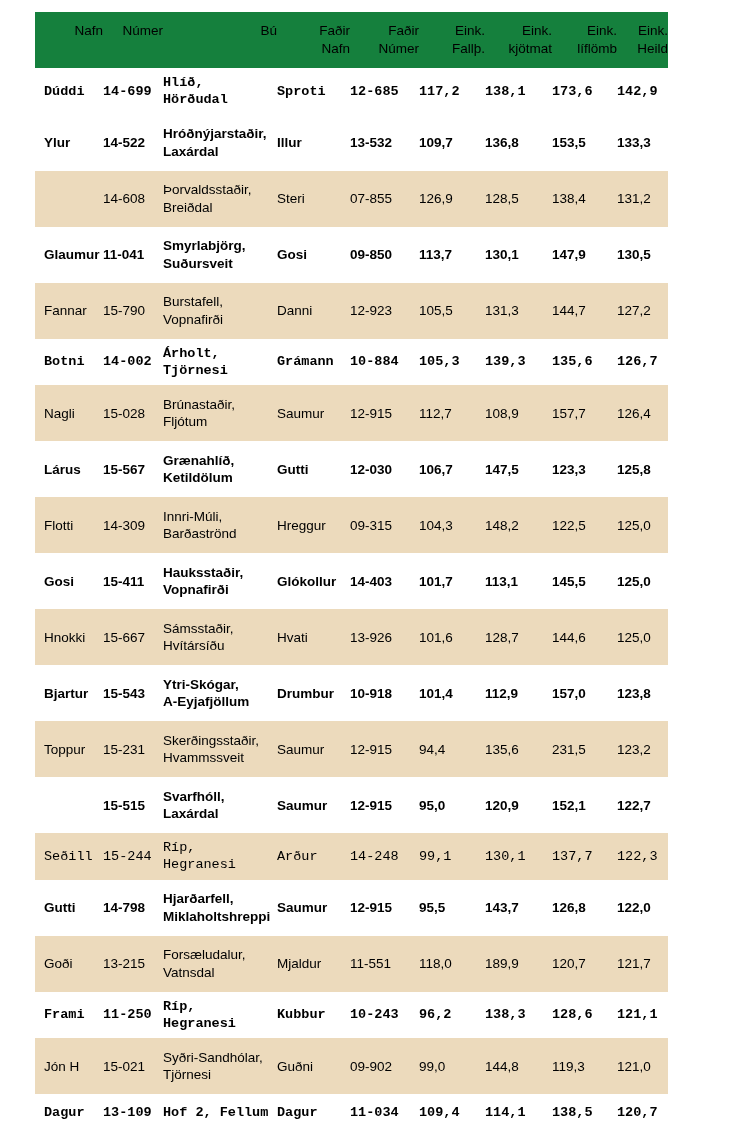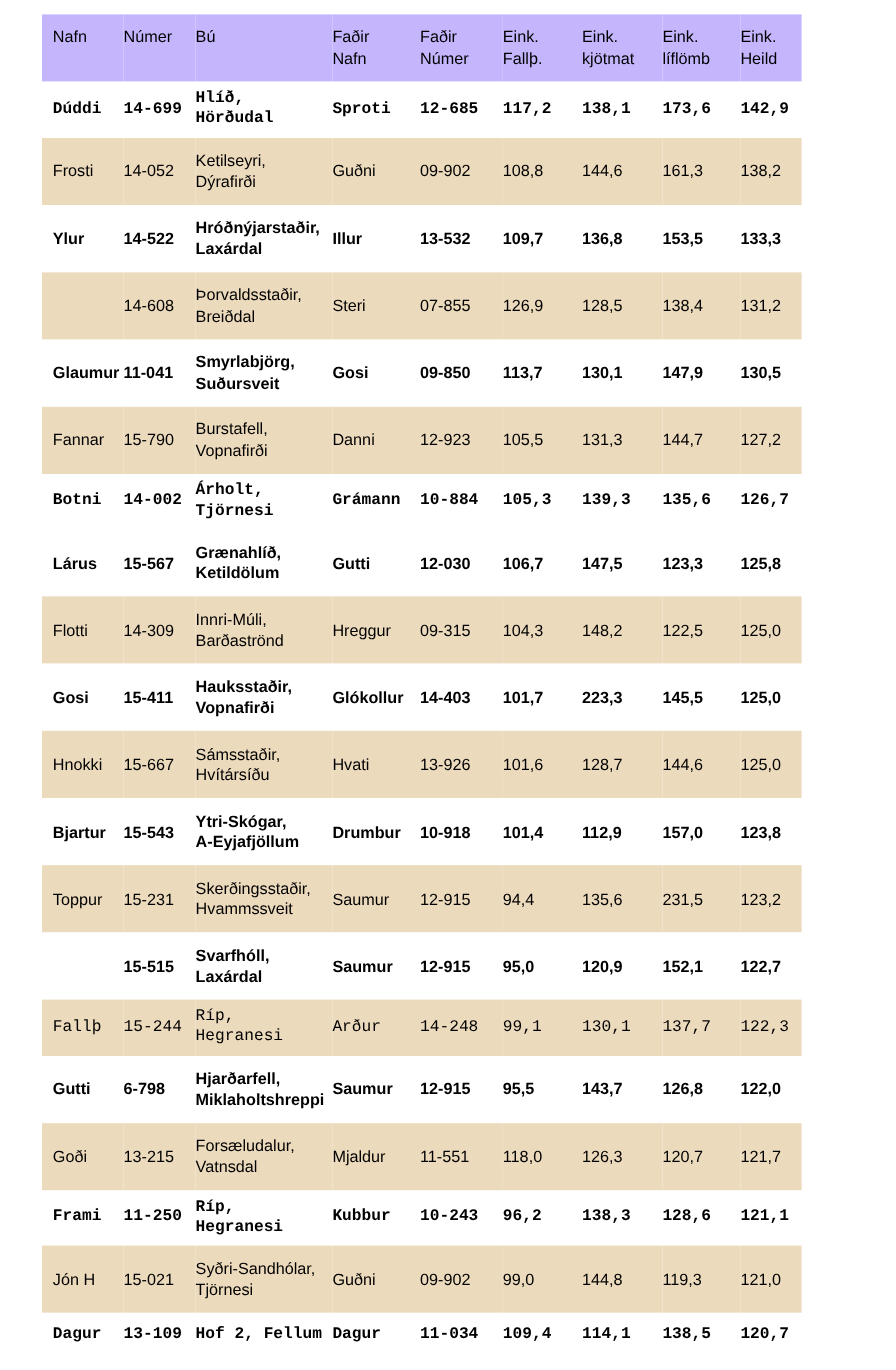--- a/index.html
+++ b/index.html
@@ -33,22 +33,22 @@
   #ram-table col.c-numer    { width: 60px; }
   #ram-table col.c-bu       { width: 114px; }
   #ram-table col.c-fnafn    { width: 73px; }
   #ram-table col.c-fnumer   { width: 69px; }
   #ram-table col.c-fallth   { width: 66px; }
   #ram-table col.c-kjot     { width: 67px; }
   #ram-table col.c-lif      { width: 65px; }
   #ram-table col.c-heild    { width: 51px; }
 
   #ram-table thead th {
-    background: #c4b5fd;
-    text-align: left;
+    background: #15803d;
+    text-align: right;
     font-weight: normal;
     font-size: 13.5px;
     line-height: 1.30;
     padding: 10px 0 11px 0;
     vertical-align: top;
     white-space: pre-line;
   }
   #ram-table thead th.pad-first { padding-left: 9px; }
 
   #ram-table tbody td {
@@ -107,32 +107,20 @@
           <td class="pad-first">Dúddi</td>
           <td>14-699</td>
           <td>Hlíð, Hörðudal</td>
           <td>Sproti</td>
           <td>12-685</td>
           <td>117,2</td>
           <td>138,1</td>
           <td>173,6</td>
           <td>142,9</td>
         </tr>
-        <tr class="band-tan h2">
-          <td class="pad-first">Frosti</td>
-          <td>14-052</td>
-          <td>Ketilseyri,
-Dýrafirði</td>
-          <td>Guðni</td>
-          <td>09-902</td>
-          <td>108,8</td>
-          <td>144,6</td>
-          <td>161,3</td>
-          <td>138,2</td>
-        </tr>
         <tr class="band-white h2">
           <td class="pad-first">Ylur</td>
           <td>14-522</td>
           <td>Hróðnýjarstaðir,
 Laxárdal</td>
           <td>Illur</td>
           <td>13-532</td>
           <td>109,7</td>
           <td>136,8</td>
           <td>153,5</td>
@@ -178,20 +166,32 @@
           <td class="pad-first">Botni</td>
           <td>14-002</td>
           <td>Árholt, Tjörnesi</td>
           <td>Grámann</td>
           <td>10-884</td>
           <td>105,3</td>
           <td>139,3</td>
           <td>135,6</td>
           <td>126,7</td>
         </tr>
+        <tr class="band-tan h2">
+          <td class="pad-first">Nagli</td>
+          <td>15-028</td>
+          <td>Brúnastaðir,
+Fljótum</td>
+          <td>Saumur</td>
+          <td>12-915</td>
+          <td>112,7</td>
+          <td>108,9</td>
+          <td>157,7</td>
+          <td>126,4</td>
+        </tr>
         <tr class="band-white h2">
           <td class="pad-first">Lárus</td>
           <td>15-567</td>
           <td>Grænahlíð,
 Ketildölum</td>
           <td>Gutti</td>
           <td>12-030</td>
           <td>106,7</td>
           <td>147,5</td>
           <td>123,3</td>
@@ -210,21 +210,21 @@
           <td>125,0</td>
         </tr>
         <tr class="band-white h2">
           <td class="pad-first">Gosi</td>
           <td>15-411</td>
           <td>Hauksstaðir,
 Vopnafirði</td>
           <td>Glókollur</td>
           <td>14-403</td>
           <td>101,7</td>
-          <td>223,3</td>
+          <td>113,1</td>
           <td>145,5</td>
           <td>125,0</td>
         </tr>
         <tr class="band-tan h2">
           <td class="pad-first">Hnokki</td>
           <td>15-667</td>
           <td>Sámsstaðir,
 Hvítársíðu</td>
           <td>Hvati</td>
           <td>13-926</td>
@@ -263,51 +263,51 @@
           <td>Svarfhóll,
 Laxárdal</td>
           <td>Saumur</td>
           <td>12-915</td>
           <td>95,0</td>
           <td>120,9</td>
           <td>152,1</td>
           <td>122,7</td>
         </tr>
         <tr class="band-tan h1">
-          <td class="pad-first">Fallþ</td>
+          <td class="pad-first">Seðill</td>
           <td>15-244</td>
           <td>Ríp, Hegranesi</td>
           <td>Arður</td>
           <td>14-248</td>
           <td>99,1</td>
           <td>130,1</td>
           <td>137,7</td>
           <td>122,3</td>
         </tr>
         <tr class="band-white h2">
           <td class="pad-first">Gutti</td>
-          <td>6-798</td>
+          <td>14-798</td>
           <td>Hjarðarfell,
 Miklaholtshreppi</td>
           <td>Saumur</td>
           <td>12-915</td>
           <td>95,5</td>
           <td>143,7</td>
           <td>126,8</td>
           <td>122,0</td>
         </tr>
         <tr class="band-tan h2">
           <td class="pad-first">Goði</td>
           <td>13-215</td>
           <td>Forsæludalur,
 Vatnsdal</td>
           <td>Mjaldur</td>
           <td>11-551</td>
           <td>118,0</td>
-          <td>126,3</td>
+          <td>189,9</td>
           <td>120,7</td>
           <td>121,7</td>
         </tr>
         <tr class="band-white h1">
           <td class="pad-first">Frami</td>
           <td>11-250</td>
           <td>Ríp, Hegranesi</td>
           <td>Kubbur</td>
           <td>10-243</td>
           <td>96,2</td>

